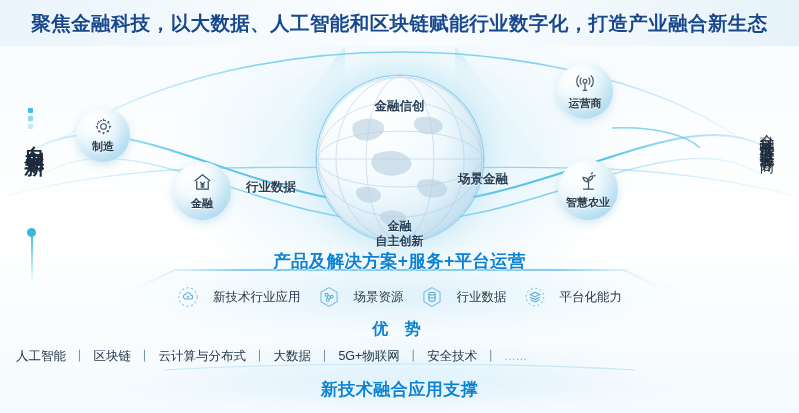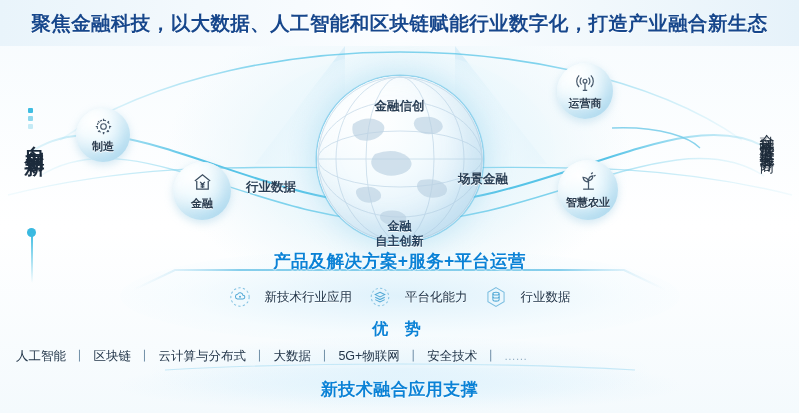--- a/index.html
+++ b/index.html
@@ -276,44 +276,56 @@
       <span class="capicon">
         <svg width="22" height="22" viewBox="0 0 24 24" fill="none" stroke="#53a9d6" stroke-width="1.1">
           <circle cx="12" cy="12" r="10" stroke-dasharray="2.5 2.5" opacity=".7"></circle>
           <path d="M9 14.2h6.2a2.1 2.1 0 000-4.2 3.1 3.1 0 00-5.9-.9A2.6 2.6 0 009 14.2z"></path>
           <circle cx="12" cy="11.6" r="1.1" fill="#53a9d6" stroke="none"></circle>
         </svg>
       </span>
       <span class="clabel">新技术行业应用</span>
     </div>
 
+    <div class="cap">
+      <span class="capicon">
+        <svg width="22" height="22" viewBox="0 0 24 24" fill="none" stroke="#53a9d6" stroke-width="1.1">
+          <path d="M12 1.8l8.8 5.1v10.2L12 22.2 3.2 17.1V6.9z" opacity=".75"></path>
+          <circle cx="9.4" cy="9.6" r="1.7"></circle>
+            <circle cx="15" cy="11.6" r="1.5"></circle>
+            <circle cx="10.6" cy="15.2" r="1.5"></circle>
+          <path d="M10.9 10.4l2.7 1M10.1 11.2l.3 2.6M12.1 14.4l2.1-1.6"></path>
+        </svg>
+      </span>
+      <span class="clabel">场景资源</span>
+    </div>
+
+    <div class="cap">
+      <span class="capicon">
+        <svg width="22" height="22" viewBox="0 0 24 24" fill="none" stroke="#53a9d6" stroke-width="1.1">
+          <path d="M12 1.8l8.8 5.1v10.2L12 22.2 3.2 17.1V6.9z" opacity=".75"></path>
+          <ellipse cx="12" cy="8.4" rx="3.4" ry="1.5"></ellipse>
+          <path d="M8.6 8.4v6.6c0 .8 1.5 1.5 3.4 1.5s3.4-.7 3.4-1.5V8.4"></path>
+          <path d="M8.6 11.7c0 .8 1.5 1.5 3.4 1.5s3.4-.7 3.4-1.5"></path>
+        </svg>
+      </span>
+      <span class="clabel">行业数据</span>
+    </div>
 
     <div class="cap">
       <span class="capicon">
         <svg width="22" height="22" viewBox="0 0 24 24" fill="none" stroke="#53a9d6" stroke-width="1.1">
           <circle cx="12" cy="12" r="9.6" stroke-dasharray="2.5 2.5" opacity=".65"></circle>
           <path d="M12 6.8l5.2 2.6-5.2 2.6-5.2-2.6z"></path>
           <path d="M6.8 12.2l5.2 2.6 5.2-2.6"></path>
           <path d="M6.8 14.9l5.2 2.6 5.2-2.6"></path>
         </svg>
       </span>
       <span class="clabel">平台化能力</span>
     </div>
-
-    <div class="cap">
-      <span class="capicon">
-        <svg width="22" height="22" viewBox="0 0 24 24" fill="none" stroke="#53a9d6" stroke-width="1.1">
-          <path d="M12 1.8l8.8 5.1v10.2L12 22.2 3.2 17.1V6.9z" opacity=".75"></path>
-          <ellipse cx="12" cy="8.4" rx="3.4" ry="1.5"></ellipse>
-          <path d="M8.6 8.4v6.6c0 .8 1.5 1.5 3.4 1.5s3.4-.7 3.4-1.5V8.4"></path>
-          <path d="M8.6 11.7c0 .8 1.5 1.5 3.4 1.5s3.4-.7 3.4-1.5"></path>
-        </svg>
-      </span>
-      <span class="clabel">行业数据</span>
-    </div>
   </div>
 
   <div id="adv">优 势</div>
 
   <div id="botline">
     <span>人工智能</span>
     <span class="sep">丨</span>
     <span>区块链</span>
     <span class="sep">丨</span>
     <span>云计算与分布式</span>

